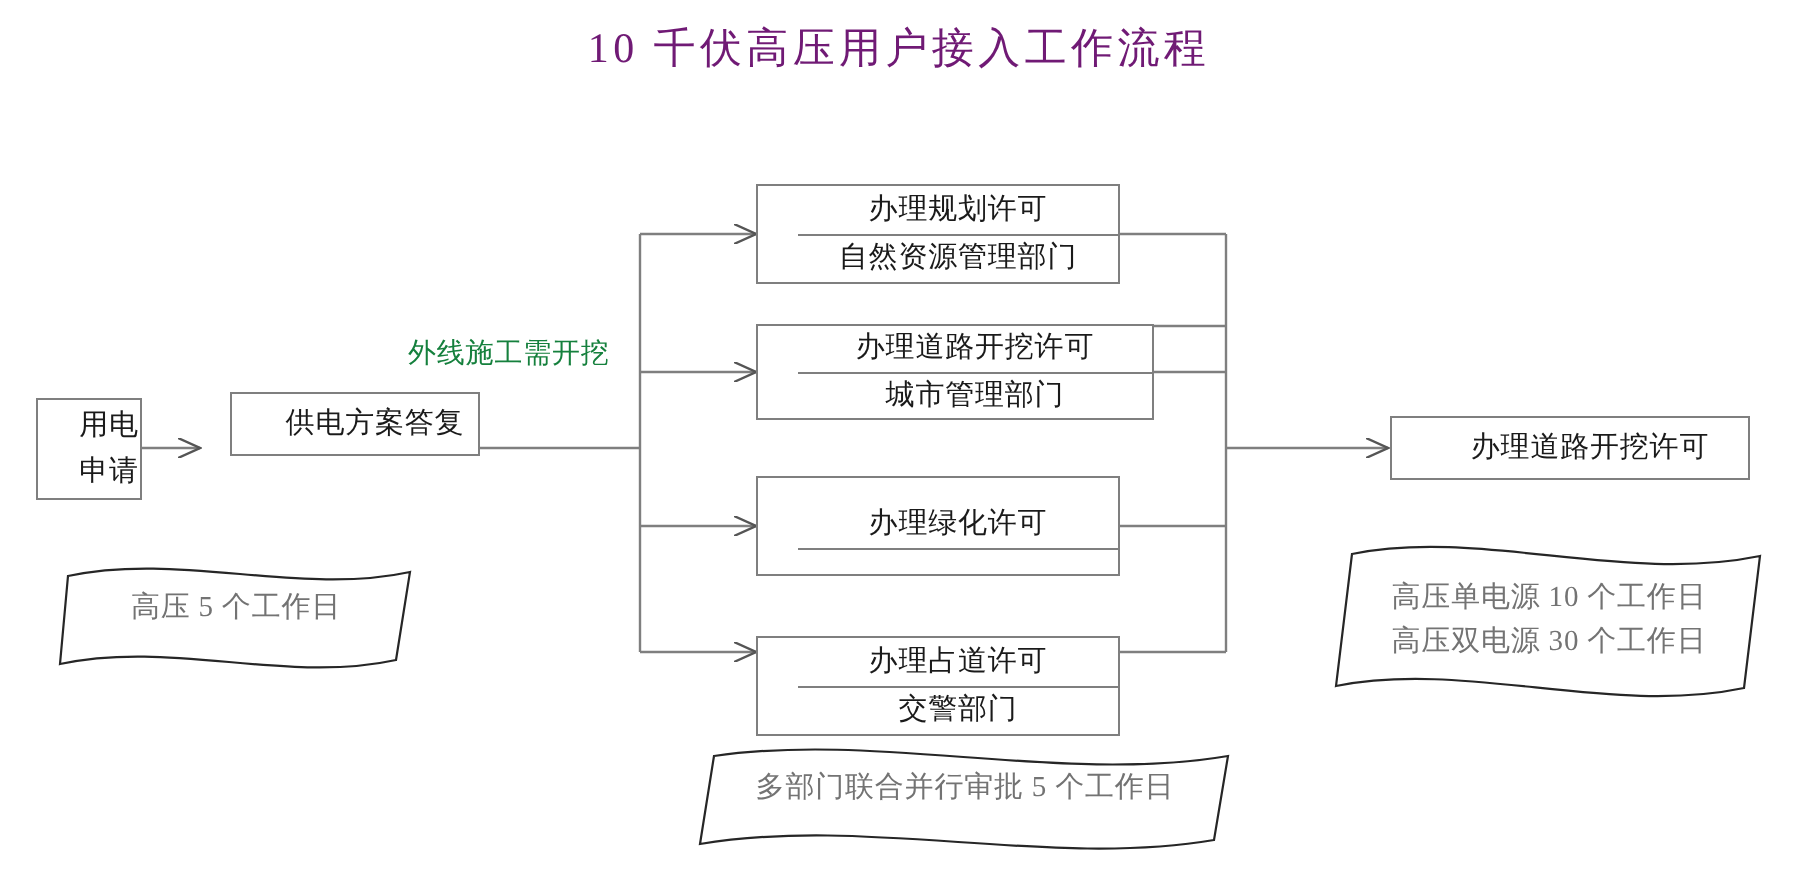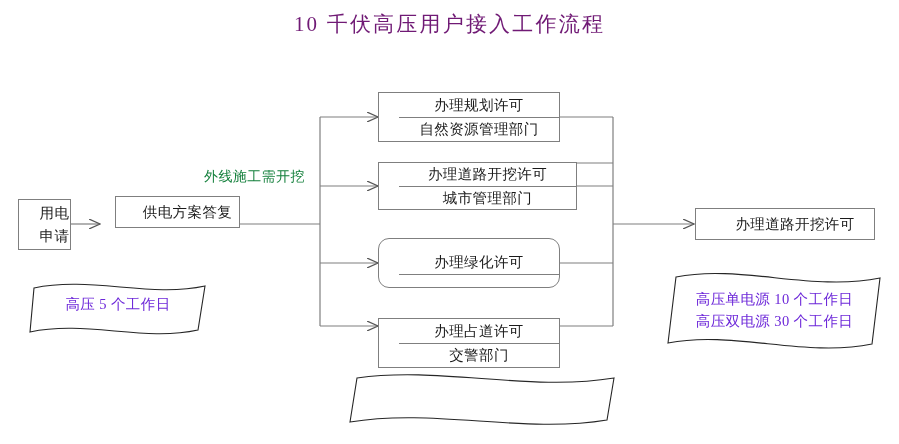--- a/index.html
+++ b/index.html
@@ -54,21 +54,21 @@
     letter-spacing:.4px;
   }
 
   .ribbon{position:absolute;}
   .ribbon .txt{
     position:absolute;
     left:0;top:0;width:100%;height:100%;
     display:flex;flex-direction:column;
     align-items:center;justify-content:center;
     font-size:14.5px;line-height:1.5;
-    color:#6d28d9;white-space:nowrap;letter-spacing:.4px;
+    color:#737373;white-space:nowrap;letter-spacing:.4px;
     pointer-events:none;
   }
   .ribbon .txt .l{text-align:center;}
 </style>
 </head>
 <body>
 
 <div id="stage">
 
   <div id="page-title">10 千伏高压用户接入工作流程</div>
@@ -126,41 +126,46 @@
   <div class="node" style="left:378px;top:92px;width:182px;height:50px;">
     <div class="line top">办理规划许可</div>
     <div class="line">自然资源管理部门</div>
   </div>
 
   <div class="node" style="left:378px;top:162px;width:199px;height:48px;">
     <div class="line top">办理道路开挖许可</div>
     <div class="line">城市管理部门</div>
   </div>
 
-  <div class="node" style="left:378px;top:238px;width:182px;height:50px;border-radius:11px;">
+  <div class="node" style="left:378px;top:238px;width:182px;height:50px;">
     <div class="line top">办理绿化许可</div>
   </div>
 
   <div class="node" style="left:378px;top:318px;width:182px;height:50px;">
     <div class="line top">办理占道许可</div>
     <div class="line">交警部门</div>
   </div>
 
   <div class="node" style="left:695px;top:208px;width:180px;height:32px;">
     <div class="line">办理道路开挖许可</div>
   </div>
 
   <div class="edge-label" style="left:204px;top:168px;">外线施工需开挖</div>
 
   <div class="ribbon" style="left:30px;top:276px;width:176px;height:57px;">
     <div class="txt">
       <div class="l">高压 5 个工作日</div>
     </div>
   </div>
 
+  <div class="ribbon" style="left:350px;top:366px;width:265px;height:57px;">
+    <div class="txt">
+      <div class="l">多部门联合并行审批 5 个工作日</div>
+    </div>
+  </div>
 
   <div class="ribbon" style="left:668px;top:264px;width:213px;height:94px;font-family:Liberation Serif, serif;">
     <div class="txt">
       <div class="l">高压单电源 10 个工作日</div>
       <div class="l">高压双电源 30 个工作日</div>
     </div>
   </div>
 
 </div>
 

